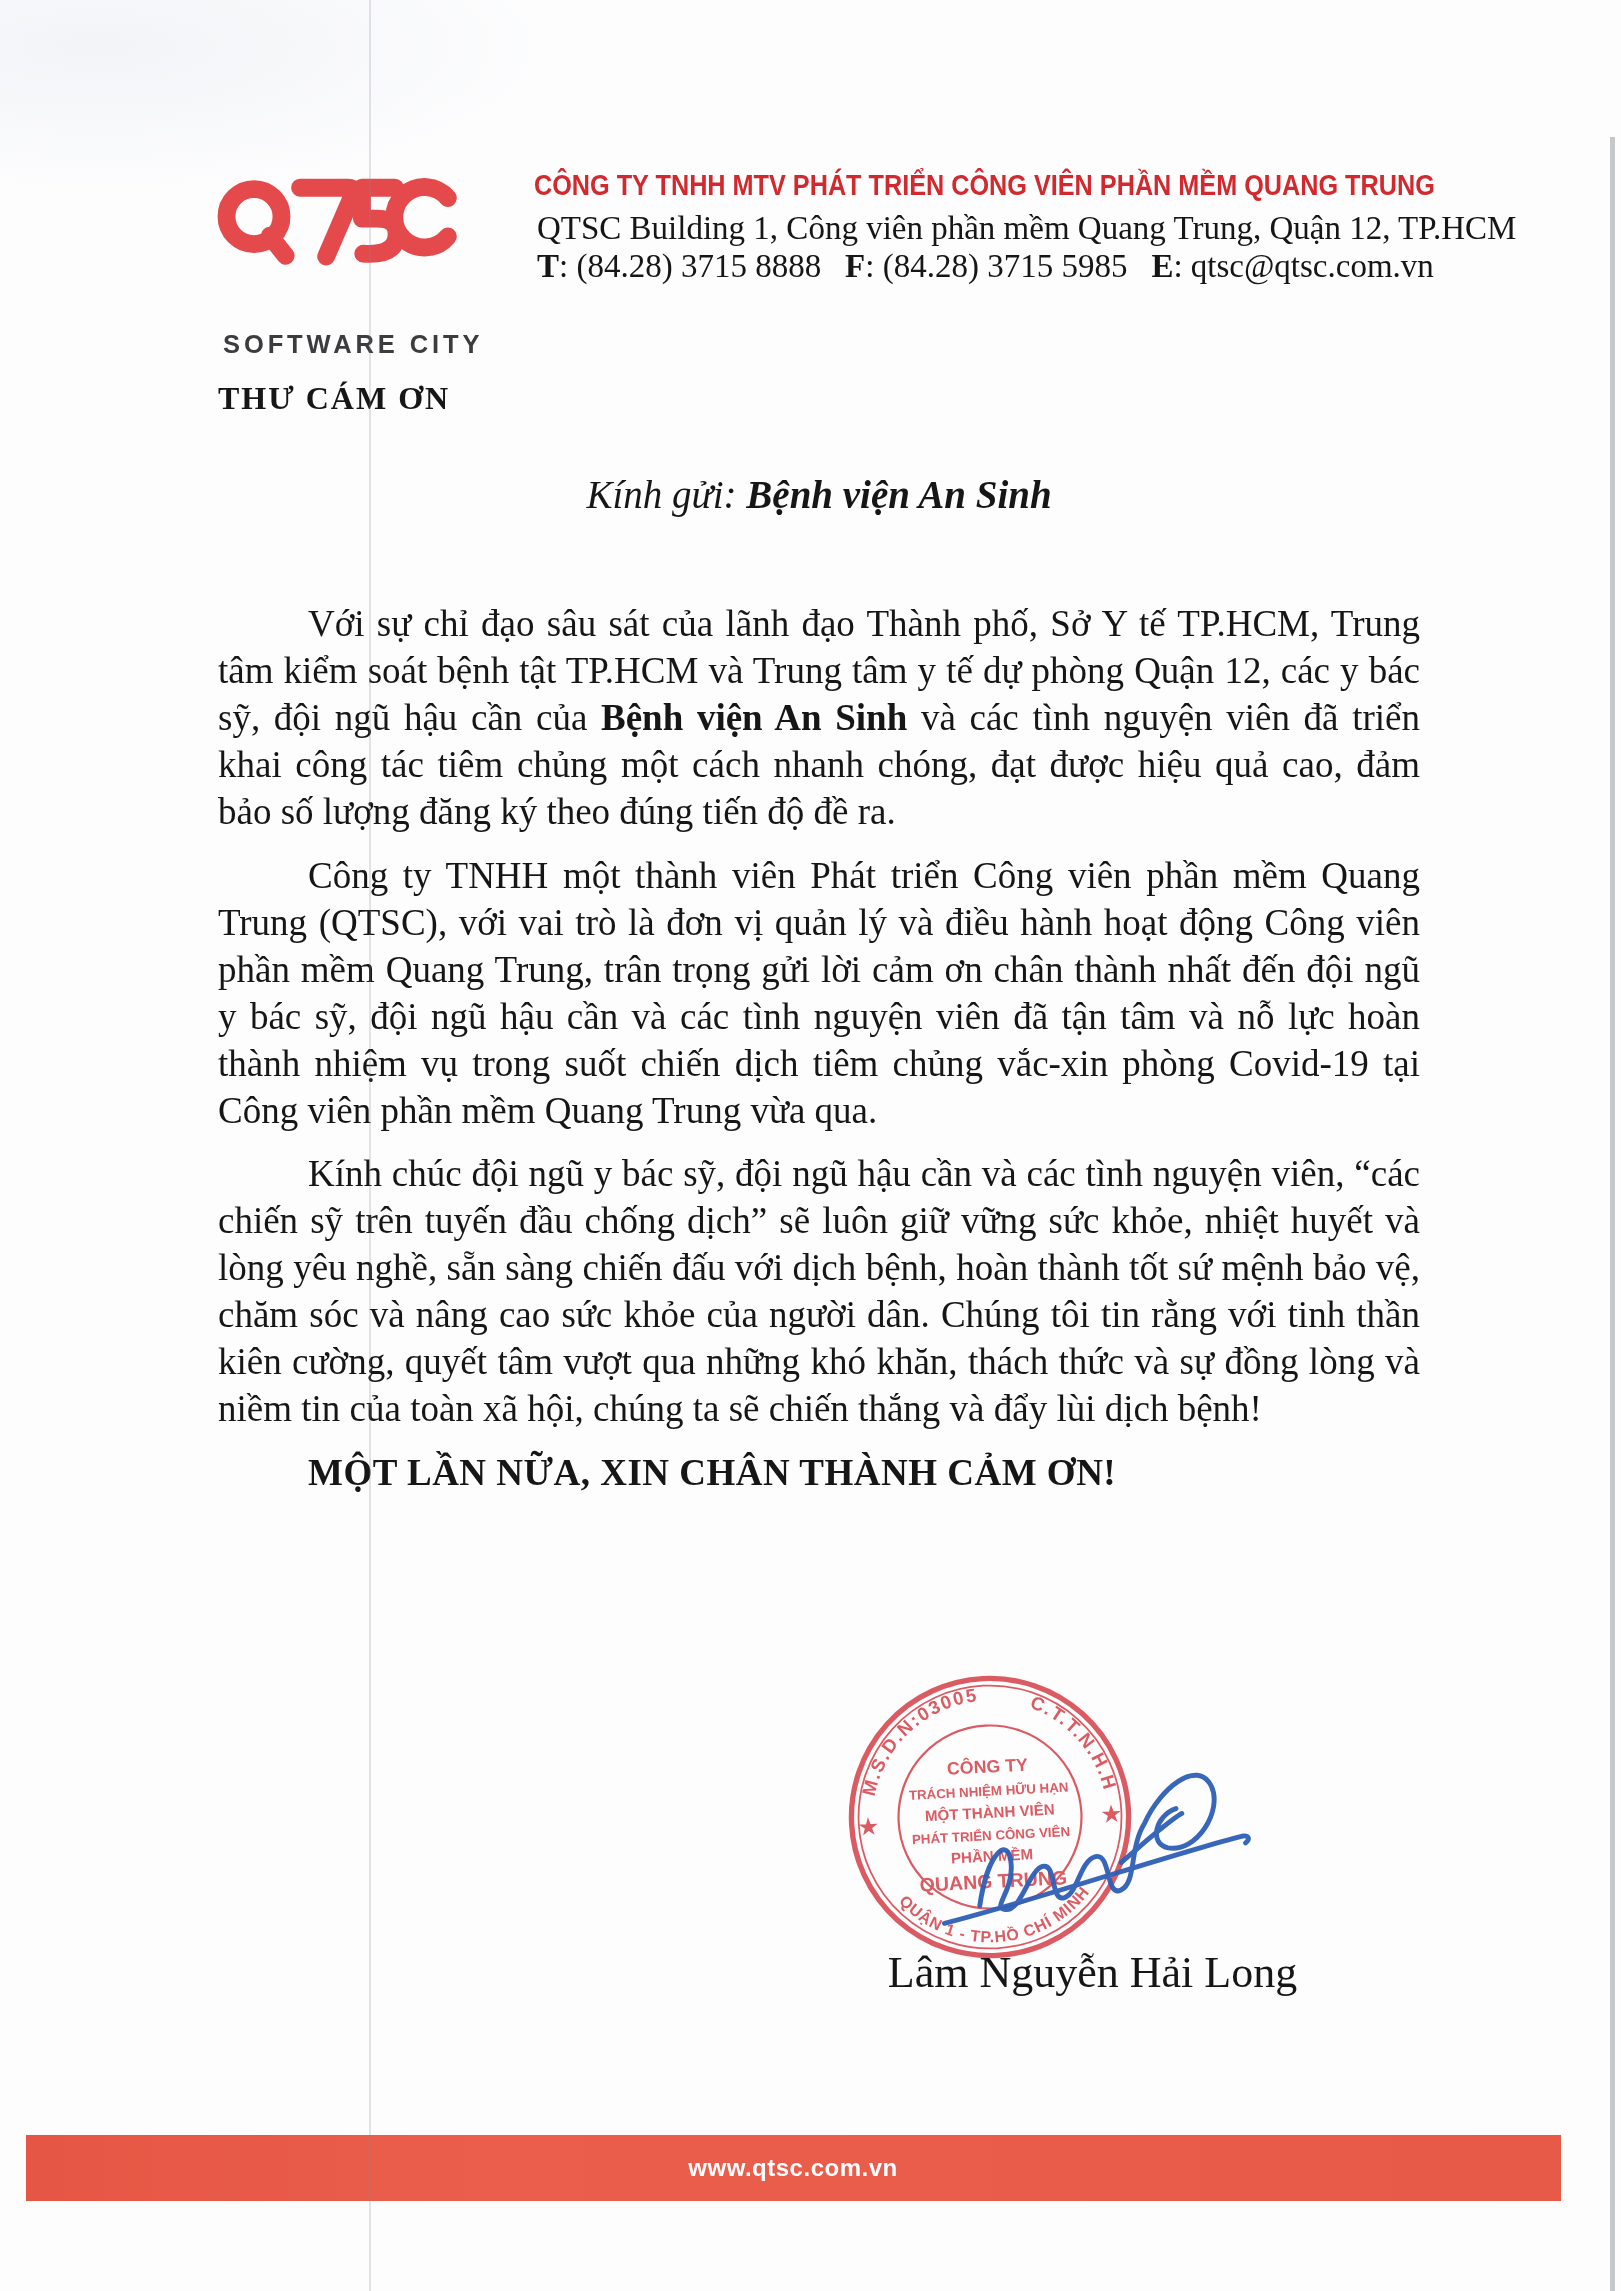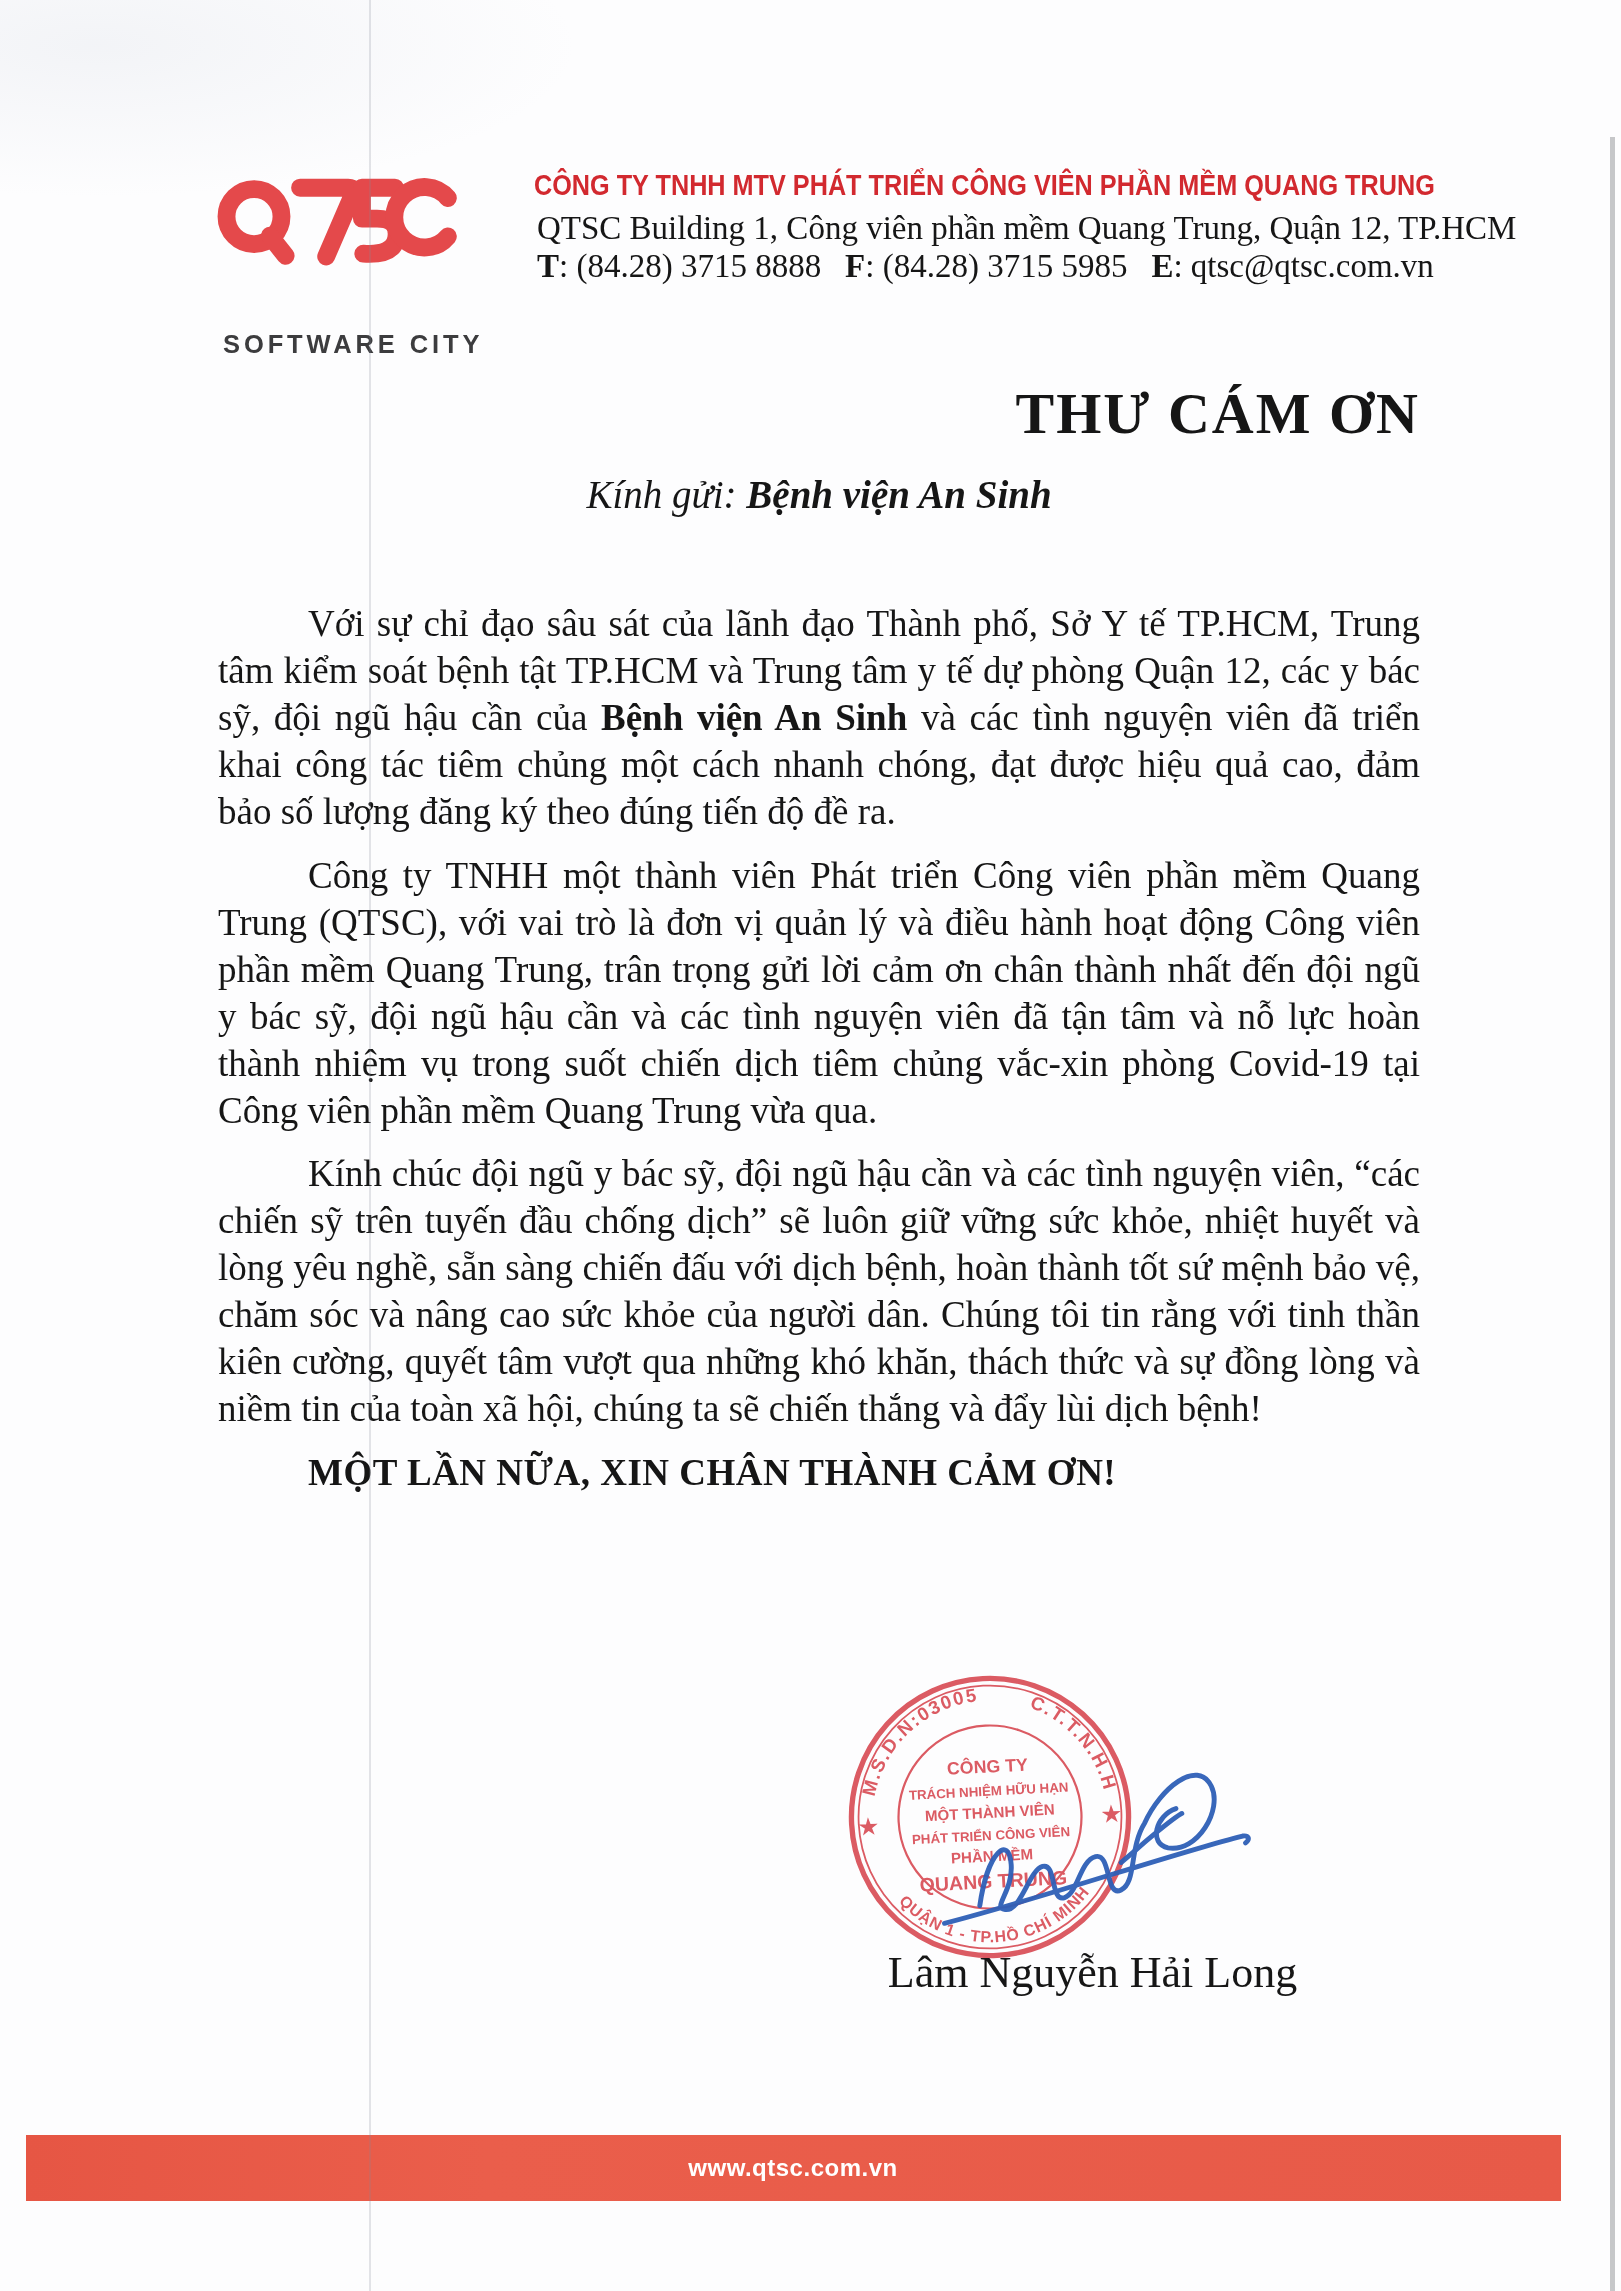--- a/index.html
+++ b/index.html
@@ -24,22 +24,22 @@
   .lh-company{
     position:absolute;left:534px;top:169px;width:1039px;
     font-family:"Liberation Sans", sans-serif;font-weight:bold;font-size:29px;
     color:#d2292f;white-space:nowrap;transform:scaleX(.87);transform-origin:left center;
   }
   .lh-address{position:absolute;left:537px;top:210px;font-size:33px;white-space:nowrap;}
   .lh-contact{position:absolute;left:537px;top:248px;font-size:33px;white-space:nowrap;}
   .lh-contact .pair{margin-right:15.7px;}
   .lh-contact b{font-weight:bold;}
 
-  .doc-title{position:absolute;left:218px;top:380px;width:1202px;text-align:right;
-    font-size:58px;font-weight:bold;letter-spacing:2px;}
+  .doc-title{position:absolute;left:218px;top:380px;width:1202px;text-align:left;
+    font-size:32px;font-weight:bold;letter-spacing:2px;}
   .greeting{position:absolute;left:218px;top:472px;width:1202px;text-align:center;font-size:39px;font-style:italic;}
   .greeting b{font-weight:bold;}
 
   .body-text{position:absolute;left:218px;top:600px;width:1202px;
     font-size:37px;line-height:47px;text-align:justify;}
   .body-text p{margin:0 0 16.7px 0;text-indent:90px;}
   .body-text .closing{font-weight:bold;letter-spacing:0.5px;text-align:left;}
 
   .sig-title{position:absolute;left:843px;top:1692px;width:510px;text-align:center;
     font-size:39px;z-index:3;}

